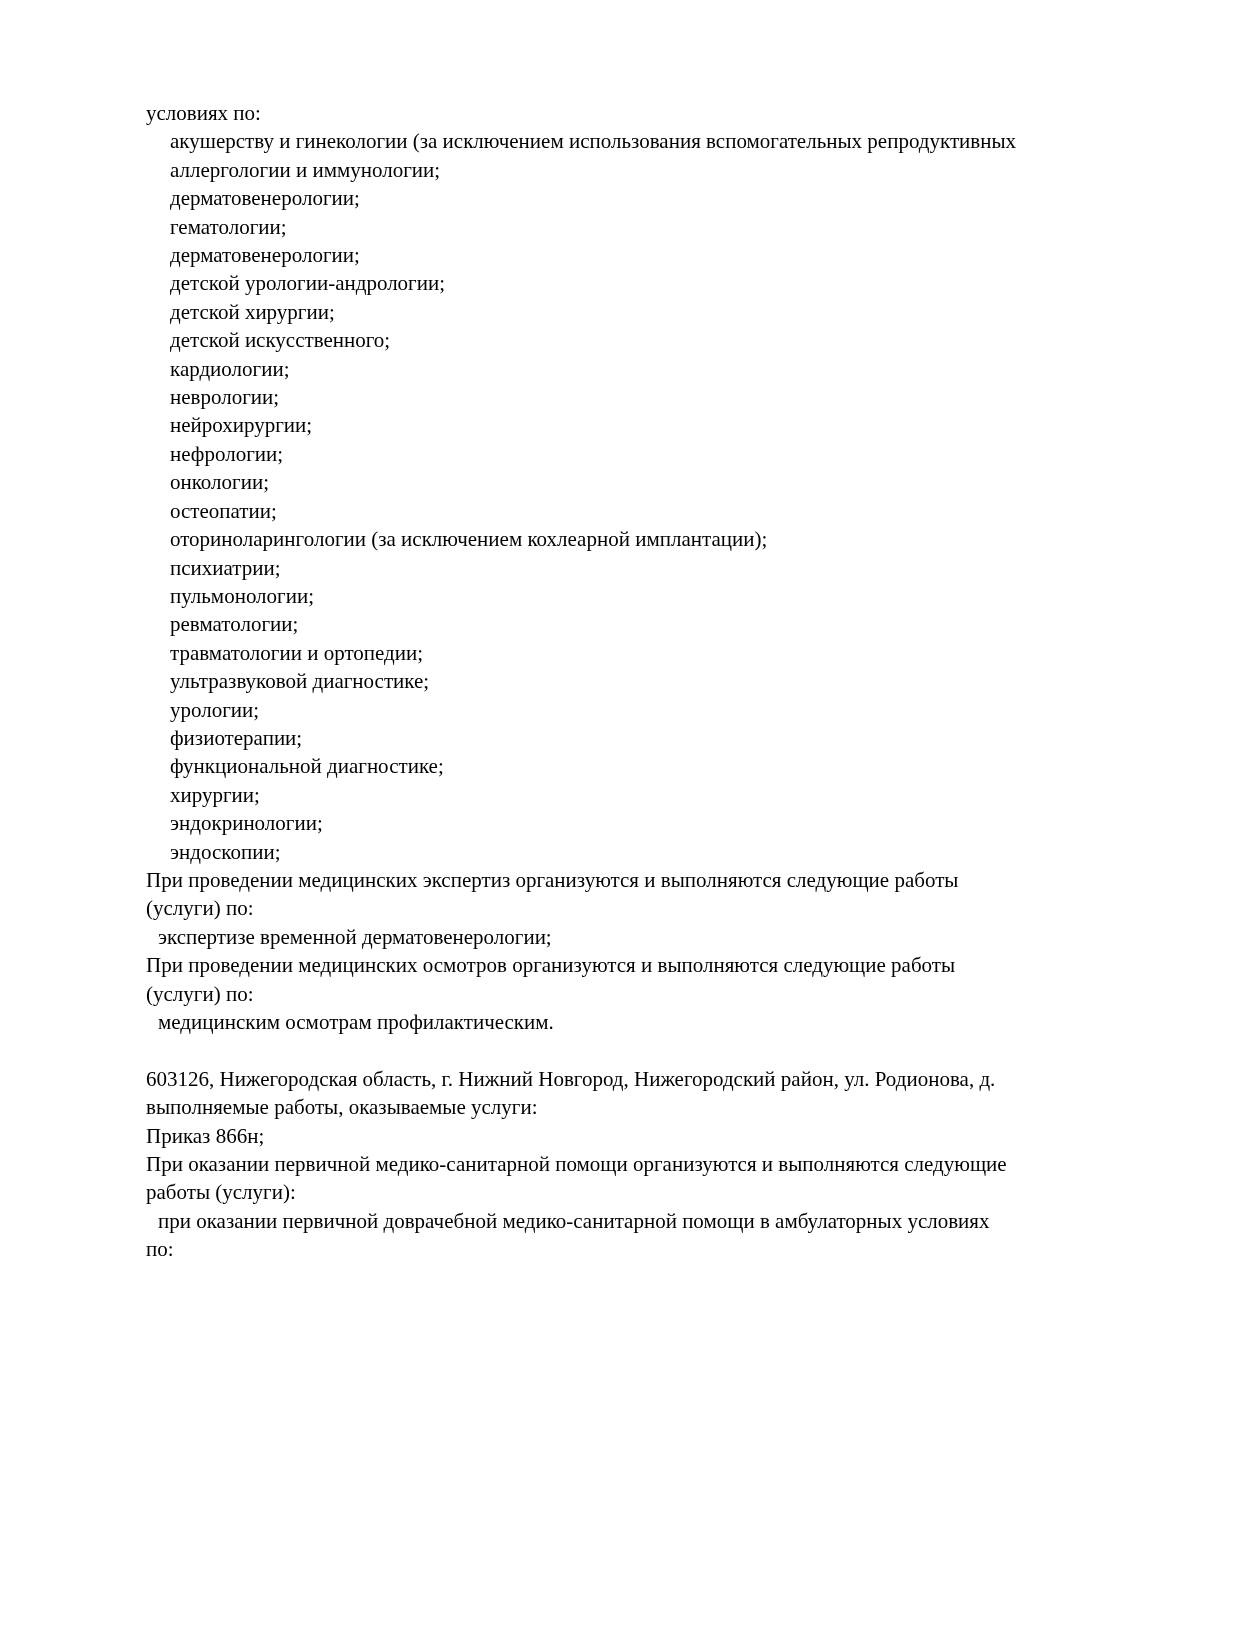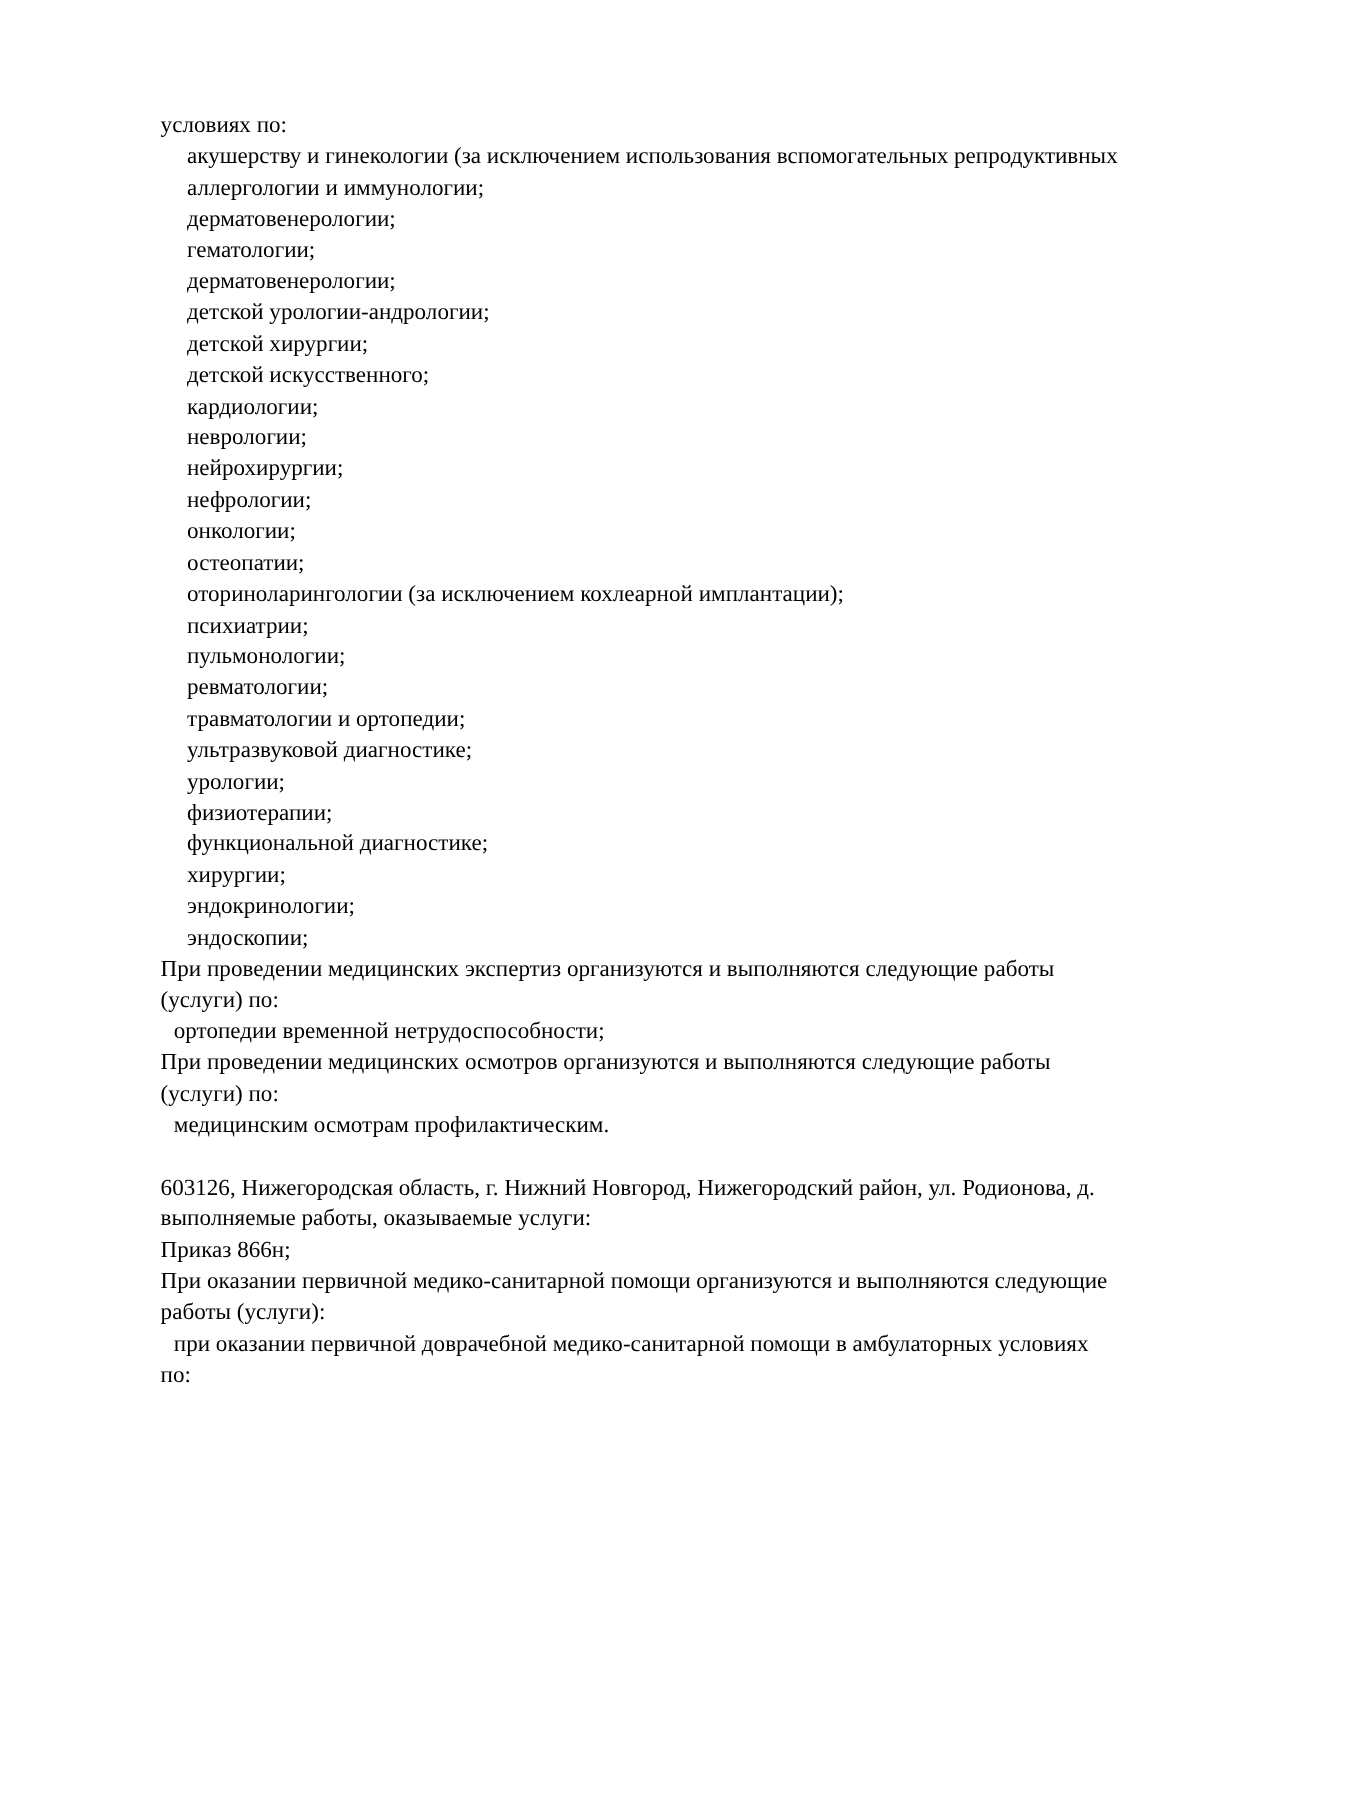--- a/index.html
+++ b/index.html
@@ -60,21 +60,21 @@
       <div class="line ind-1">травматологии и ортопедии;</div>
       <div class="line ind-1">ультразвуковой диагностике;</div>
       <div class="line ind-1">урологии;</div>
       <div class="line ind-1">физиотерапии;</div>
       <div class="line ind-1">функциональной диагностике;</div>
       <div class="line ind-1">хирургии;</div>
       <div class="line ind-1">эндокринологии;</div>
       <div class="line ind-1">эндоскопии;</div>
       <div class="line ind-0">При проведении медицинских экспертиз организуются и выполняются следующие работы</div>
       <div class="line ind-0">(услуги) по:</div>
-      <div class="line ind-2">ортопедии временной нетрудоспособности;</div>
+      <div class="line ind-2">экспертизе временной дерматовенерологии;</div>
       <div class="line ind-0">При проведении медицинских осмотров организуются и выполняются следующие работы</div>
       <div class="line ind-0">(услуги) по:</div>
       <div class="line ind-2">медицинским осмотрам профилактическим.</div>
       <div class="line ind-0"></div>
       <div class="line ind-0">603126, Нижегородская область, г. Нижний Новгород, Нижегородский район, ул. Родионова, д.</div>
       <div class="line ind-0">выполняемые работы, оказываемые услуги:</div>
       <div class="line ind-0">Приказ 866н;</div>
       <div class="line ind-0">При оказании первичной медико-санитарной помощи организуются и выполняются следующие</div>
       <div class="line ind-0">работы (услуги):</div>
       <div class="line ind-2">при оказании первичной доврачебной медико-санитарной помощи в амбулаторных условиях</div>

